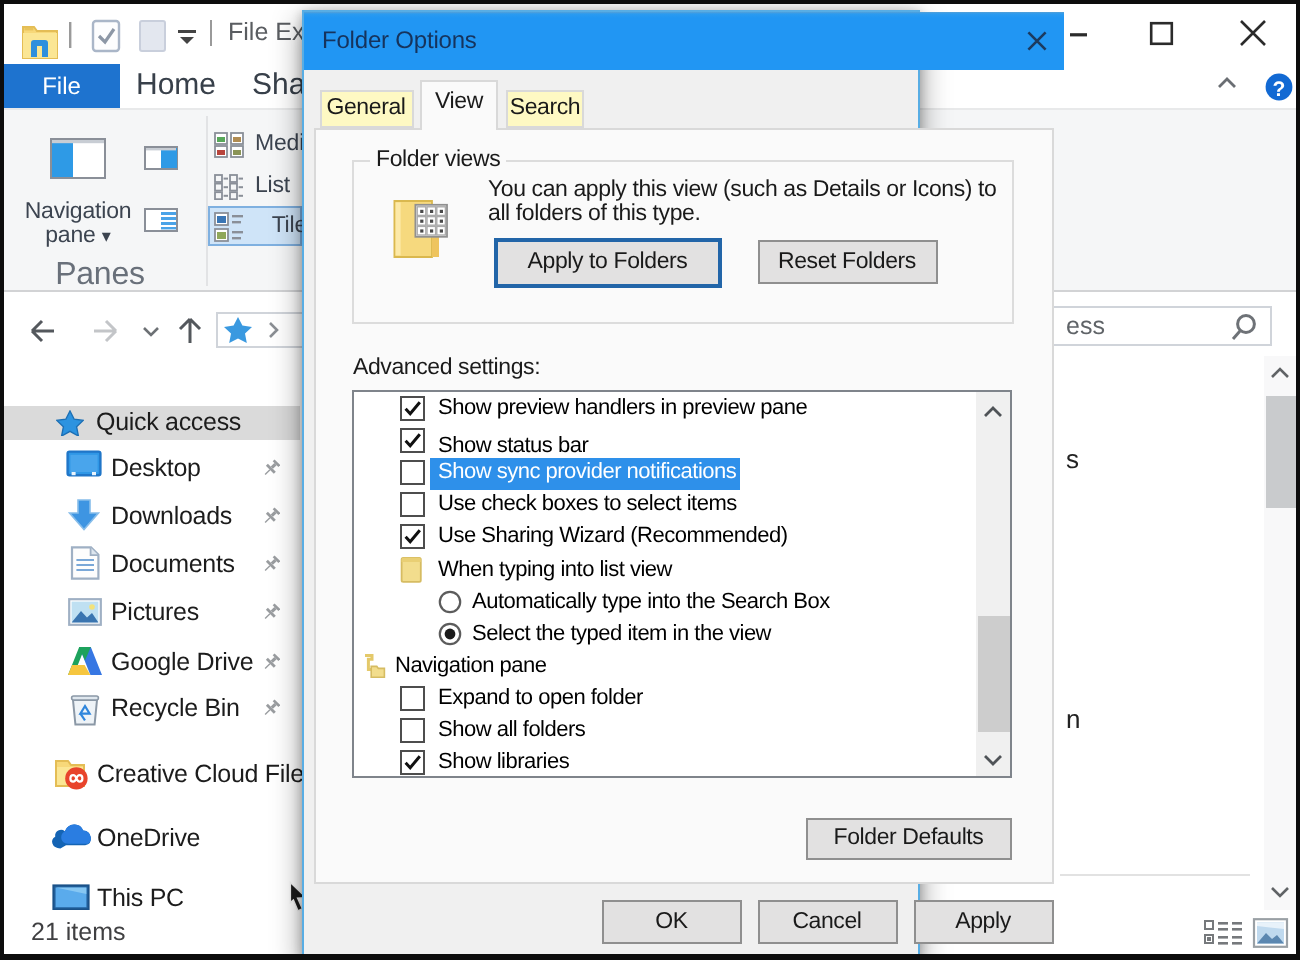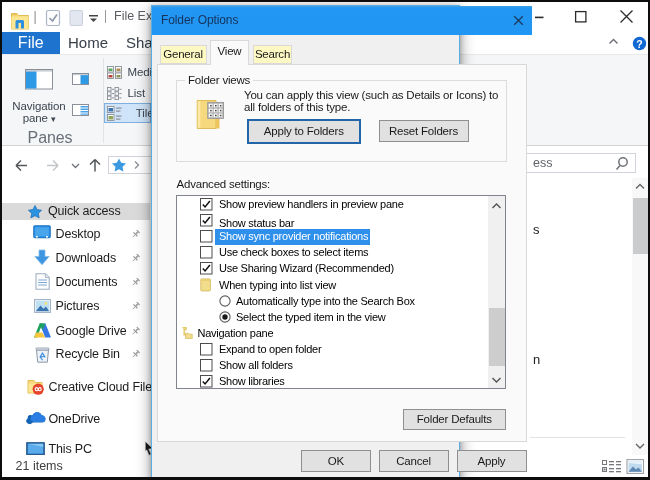--- a/index.html
+++ b/index.html
@@ -8,21 +8,21 @@
   .page{position:relative;width:650px;height:480px;background:#fff;overflow:hidden;}
   .abs{position:absolute;}
   
   .bTop{left:0;top:0;width:650px;height:2px;background:#0d0d0d;z-index:60;}
   .bLeft{left:0;top:0;width:2px;height:480px;background:#0d0d0d;z-index:60;}
   .bRight{left:648px;top:0;width:2px;height:480px;background:#0d0d0d;z-index:60;}
   .bBot{left:0;top:477px;width:650px;height:3px;background:#0d0d0d;z-index:60;}
   
   .titlebar{left:2px;top:2px;width:646px;height:29.5px;background:#fff;}
   .tabsrow{left:2px;top:31.5px;width:646px;height:22.5px;background:#fff;}
-  .filetab{left:0px;top:0px;width:57.5px;height:22.5px;background:#1e73cf;color:#fff;font-size:16px;text-align:center;line-height:22.5px;}
+  .filetab{left:0px;top:0px;width:57.5px;height:22.5px;background:#1e73cf;color:#fff;font-size:12px;text-align:center;line-height:22.5px;}
   .ribtab{top:0;height:22.5px;font-size:15px;color:#38404a;line-height:22.5px;}
   .ribbon{left:2px;top:53.5px;width:646px;height:92.5px;background:#f5f6f7;border-bottom:1px solid #d2d3d5;border-top:1px solid #e8e9ea;}
   .riblabel{font-size:11.5px;letter-spacing:-0.1px;color:#3c4450;text-align:center;}
   .vsep{width:1px;background:#e2e3e5;}
   .addrrow{left:2px;top:146.5px;width:646px;height:31.5px;background:#fff;}
   .box{background:#fff;border:1px solid #d0d4da;}
   .sideitem{font-size:12.5px;letter-spacing:-0.15px;color:#1c1c1c;}
   .statusbar{left:2px;top:455px;width:646px;height:22px;background:#fff;}
   
   .dialog{left:150.5px;top:5px;width:309px;height:475px;background:#f0f0f0;border:1px solid #58ade4;z-index:10;

